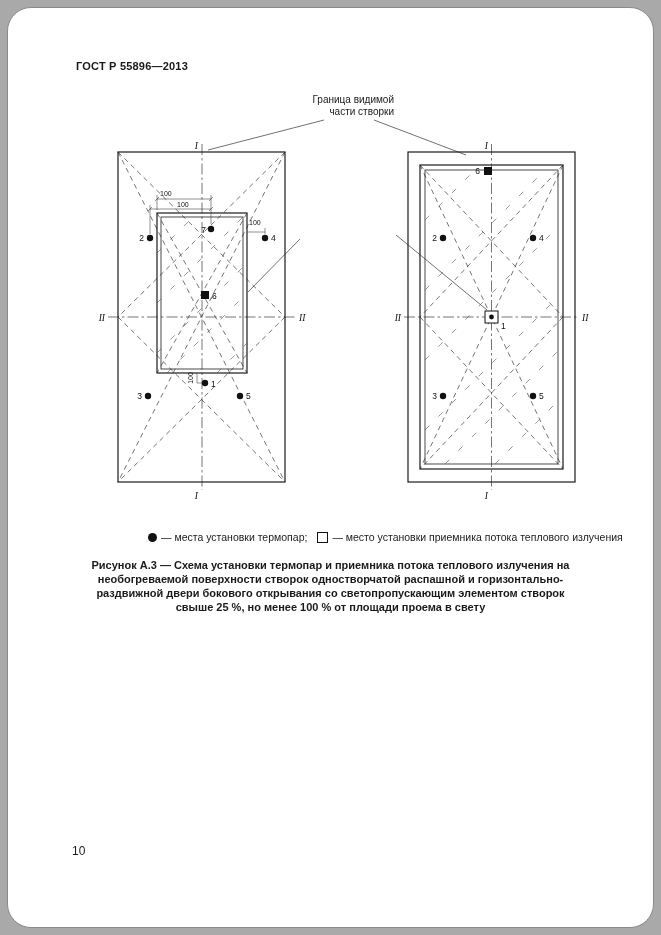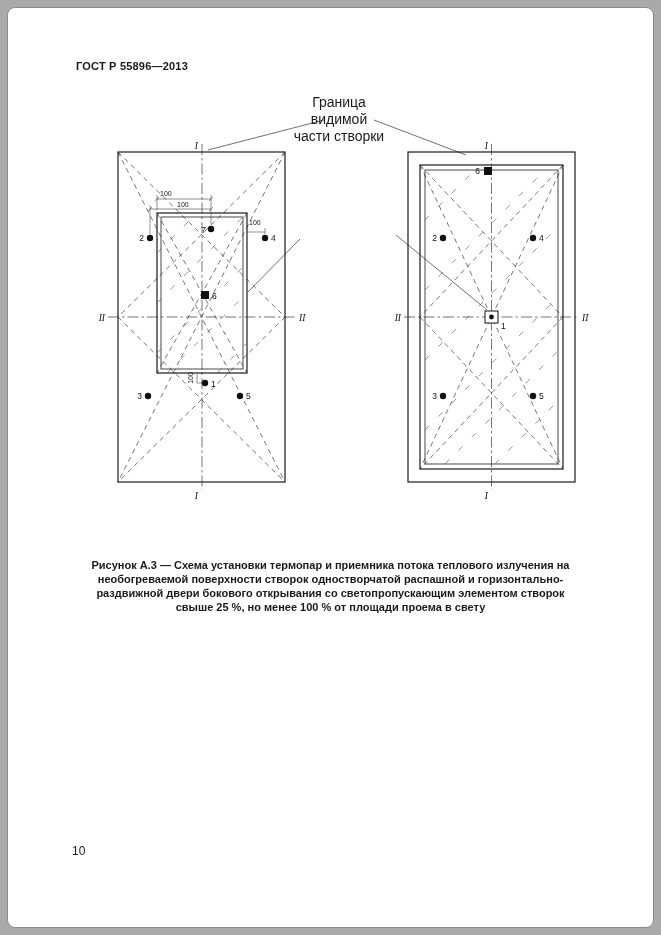--- a/index.html
+++ b/index.html
@@ -4,33 +4,33 @@
 <style>
   html,body{margin:0;padding:0;}
   body{
     width:661px;height:935px;position:relative;
     background:#a9a9a9;
     font-family:"Liberation Sans",sans-serif;
     color:#1a1a1a;
   }
   .page{
     position:absolute;left:7px;top:7px;width:645px;height:919px;
-    background:#ffffff;border:1px solid #8a8a8a;border-radius:8px;
+    background:#ffffff;border:1px solid #8a8a8a;border-radius:24px;
     overflow:hidden;
   }
   .header{
     position:absolute;left:68px;top:52px;
     font-size:11px;font-weight:bold;letter-spacing:.2px;
   }
   .page-number{
     position:absolute;left:64px;top:836px;font-size:12px;
   }
   .boundary-label{
-    position:absolute;left:284px;top:86px;width:94px;
-    font-size:14px;line-height:1.22;text-align:center;
+    position:absolute;left:292px;top:86px;width:94px;
+    font-size:10px;line-height:1.22;text-align:right;
   }
   .glazing-note{
     position:absolute;left:288px;top:160px;width:116px;
     font-size:10.5px;line-height:1.2;text-align:left;
   }
   .caption{position:absolute;font-size:10.5px;line-height:1.3;}
   .caption-a{left:110px;top:484px;width:182px;}
   .caption-b{left:400px;top:484px;width:182px;}
   .legend{
     position:absolute;left:140px;top:523px;
@@ -199,18 +199,24 @@
       <text class="ax" x="480" y="491" text-anchor="end">I</text>
       <text class="ax" x="393" y="313" text-anchor="end">II</text>
       <text class="ax" x="574" y="313">II</text>
     </g>
   </svg>
 
   <div class="boundary-label">Граница видимой части створки</div>
 
 
 
+  <div class="legend">
+    <span class="dot"></span>
+    <span>— места установки термопар;</span>
+    <span class="sq"></span>
+    <span>— место установки приемника потока теплового излучения</span>
+  </div>
 
   <div class="figure-caption">Рисунок А.3 — Схема установки термопар и приемника потока теплового излучения на необогреваемой поверхности створок одностворчатой распашной и горизонтально-раздвижной двери бокового открывания со светопропускающим элементом створок свыше 25 %, но менее 100 % от площади проема в свету</div>
 
   <div class="page-number">10</div>
 
 </div>
 
 </body></html>

